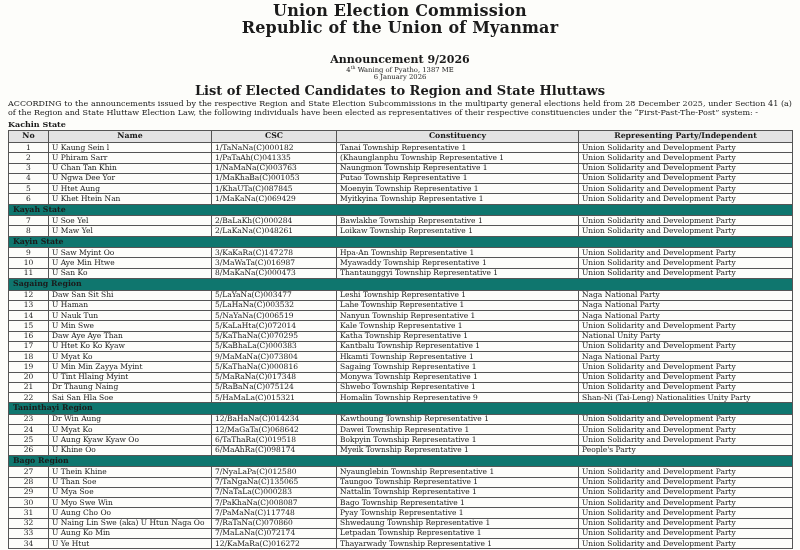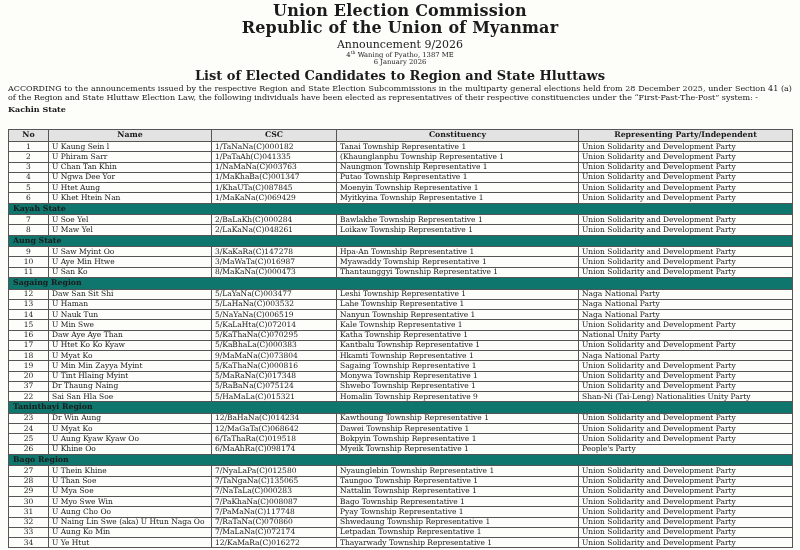--- a/index.html
+++ b/index.html
@@ -16,24 +16,24 @@
 
   .doc-title {
     text-align: center;
     font-weight: bold;
     font-size: 16px;
     line-height: 1.04;
     letter-spacing: 0.2px;
   }
   .announcement {
     text-align: center;
-    font-weight: normal;
+    font-weight: bold;
     font-size: 11px;
     line-height: 1.05;
-    margin-top: 3px;
+    margin-top: 18px;
   }
   .date-line {
     text-align: center;
     font-size: 6.8px;
     line-height: 1.06;
   }
   .date-line sup { font-size: 4.6px; }
   .list-title {
     text-align: center;
     font-weight: bold;
@@ -45,21 +45,21 @@
     font-size: 8px;
     line-height: 1.07;
     text-align: justify;
     margin-top: 2.5px;
   }
   .section-heading {
     font-weight: bold;
     font-size: 8px;
     line-height: 1.1;
     margin-top: 2.5px;
-    margin-bottom: 15px;
+    margin-bottom: 1px;
   }
   table.candidates {
     border-collapse: collapse;
     width: 784px;
     table-layout: fixed;
     padding-left: 44px;
   }
   .candidates th, .candidates td {
     border: 1px solid #555;
     overflow: hidden;
@@ -146,21 +146,21 @@
         <tr>
           <td class="cell-no">3</td>
           <td class="cell-name">U Chan Tan Khin</td>
           <td class="cell-csc">1/NaMaNa(C)003763</td>
           <td class="cell-constituency">Naungmon Township Representative 1</td>
           <td class="cell-party">Union Solidarity and Development Party</td>
         </tr>
         <tr>
           <td class="cell-no">4</td>
           <td class="cell-name">U Ngwa Dee Yor</td>
-          <td class="cell-csc">1/MaKhaBa(C)001347</td>
+          <td class="cell-csc">1/MaKhaBa(C)001053</td>
           <td class="cell-constituency">Putao Township Representative 1</td>
           <td class="cell-party">Union Solidarity and Development Party</td>
         </tr>
         <tr>
           <td class="cell-no">5</td>
           <td class="cell-name">U Htet Aung</td>
           <td class="cell-csc">1/KhaUTa(C)087845</td>
           <td class="cell-constituency">Moenyin Township Representative 1</td>
           <td class="cell-party">Union Solidarity and Development Party</td>
         </tr>
@@ -182,21 +182,21 @@
           <td class="cell-party">Union Solidarity and Development Party</td>
         </tr>
         <tr>
           <td class="cell-no">8</td>
           <td class="cell-name">U Maw Yel</td>
           <td class="cell-csc">2/LaKaNa(C)048261</td>
           <td class="cell-constituency">Loikaw Township Representative 1</td>
           <td class="cell-party">Union Solidarity and Development Party</td>
         </tr>
         <tr class="section-row">
-          <td colspan="5">Aung State</td>
+          <td colspan="5">Kayin State</td>
         </tr>
         <tr>
           <td class="cell-no">9</td>
           <td class="cell-name">U Saw Myint Oo</td>
           <td class="cell-csc">3/KaKaRa(C)147278</td>
           <td class="cell-constituency">Hpa-An Township Representative 1</td>
           <td class="cell-party">Union Solidarity and Development Party</td>
         </tr>
         <tr>
           <td class="cell-no">10</td>
@@ -272,21 +272,21 @@
           <td class="cell-party">Union Solidarity and Development Party</td>
         </tr>
         <tr>
           <td class="cell-no">20</td>
           <td class="cell-name">U Tint Hlaing Myint</td>
           <td class="cell-csc">5/MaRaNa(C)017348</td>
           <td class="cell-constituency">Monywa Township Representative 1</td>
           <td class="cell-party">Union Solidarity and Development Party</td>
         </tr>
         <tr>
-          <td class="cell-no">37</td>
+          <td class="cell-no">21</td>
           <td class="cell-name">Dr Thaung Naing</td>
           <td class="cell-csc">5/RaBaNa(C)075124</td>
           <td class="cell-constituency">Shwebo Township Representative 1</td>
           <td class="cell-party">Union Solidarity and Development Party</td>
         </tr>
         <tr>
           <td class="cell-no">22</td>
           <td class="cell-name">Sai San Hla Soe</td>
           <td class="cell-csc">5/HaMaLa(C)015321</td>
           <td class="cell-constituency">Homalin Township Representative 9</td>

